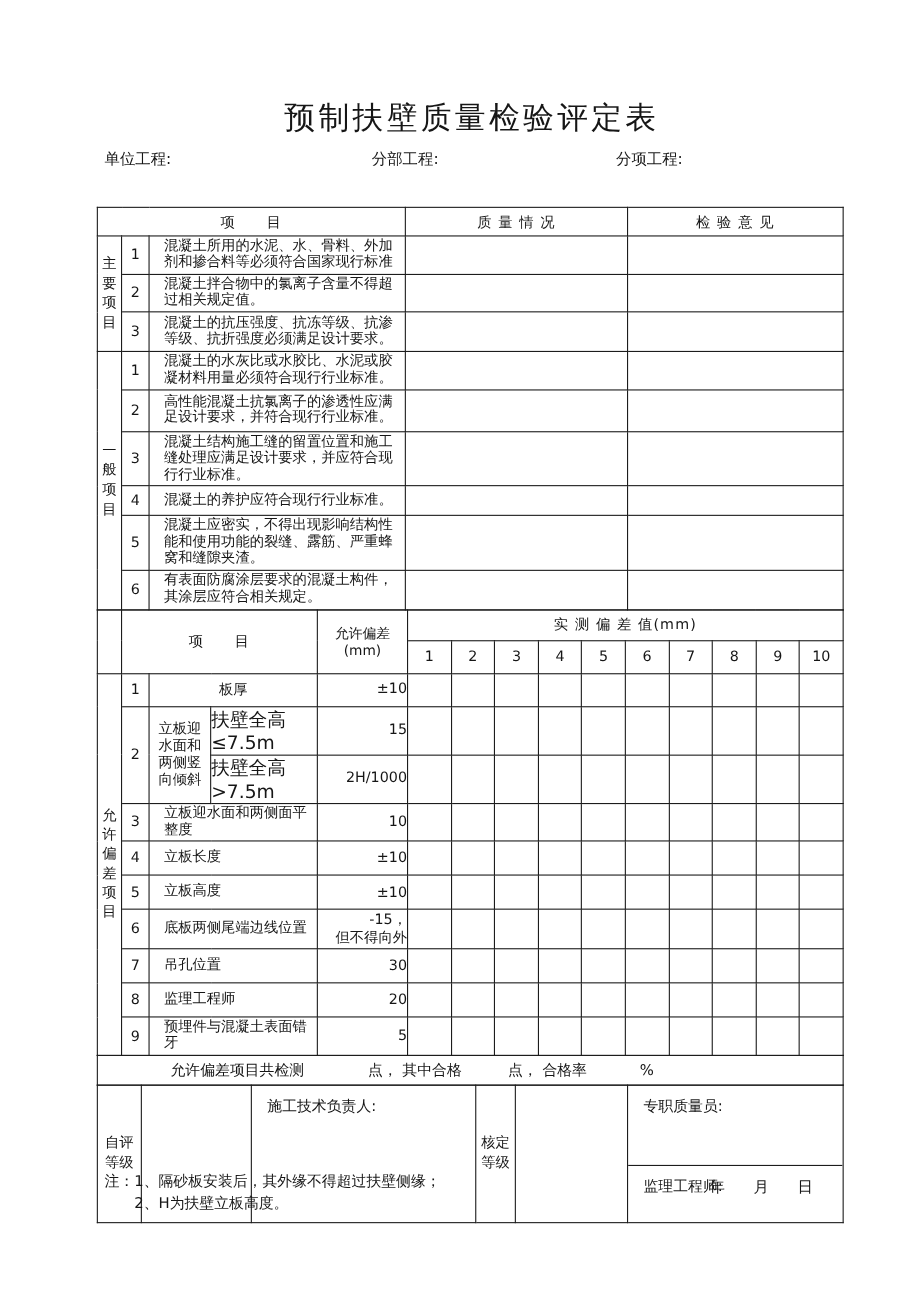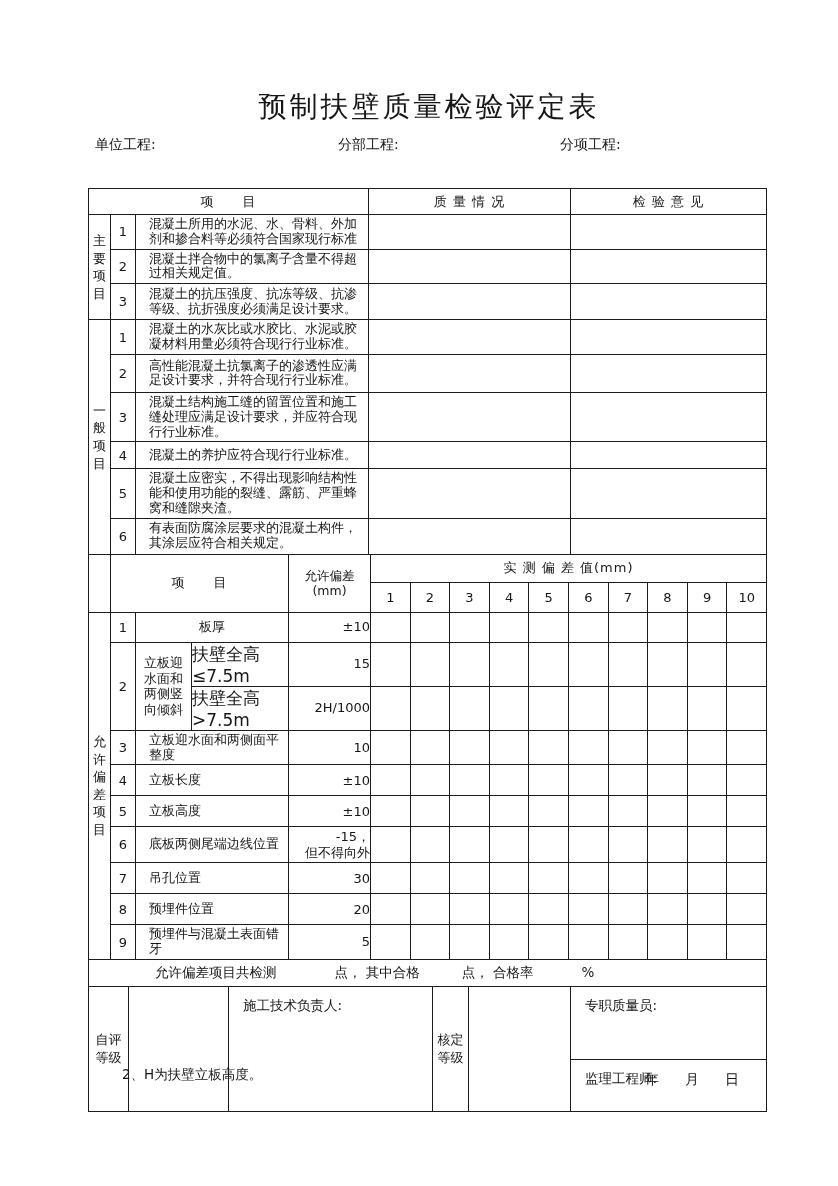--- a/index.html
+++ b/index.html
@@ -322,21 +322,21 @@
             <td class="mcell"></td>
             <td class="mcell"></td>
             <td class="mcell"></td>
             <td class="mcell"></td>
             <td class="mcell"></td>
             <td class="mcell"></td>
             <td class="mcell"></td>
           </tr>
       <tr class="h31">
         <td class="num">8</td>
-        <td class="name" colspan="2">预埋件位置</td>
+        <td class="name" colspan="2">监理工程师</td>
         <td class="allow">20</td>
       <td class="mcell"></td>
             <td class="mcell"></td>
             <td class="mcell"></td>
             <td class="mcell"></td>
             <td class="mcell"></td>
             <td class="mcell"></td>
             <td class="mcell"></td>
             <td class="mcell"></td>
             <td class="mcell"></td>
@@ -395,17 +395,18 @@
           <div class="split-top">专职质量员:</div>
           <div class="split-bottom">监理工程师:</div>
         </td>
       </tr>
     </tbody>
       </table>
 
   </div>
 
   <div class="notes">
+    <div>注：1、隔砂板安装后，其外缘不得超过扶壁侧缘；</div>
     <div class="note2">2、H为扶壁立板高度。</div>
   </div>
   <div class="date">年　月　日</div>
 
 </div>
 
 </body></html>

